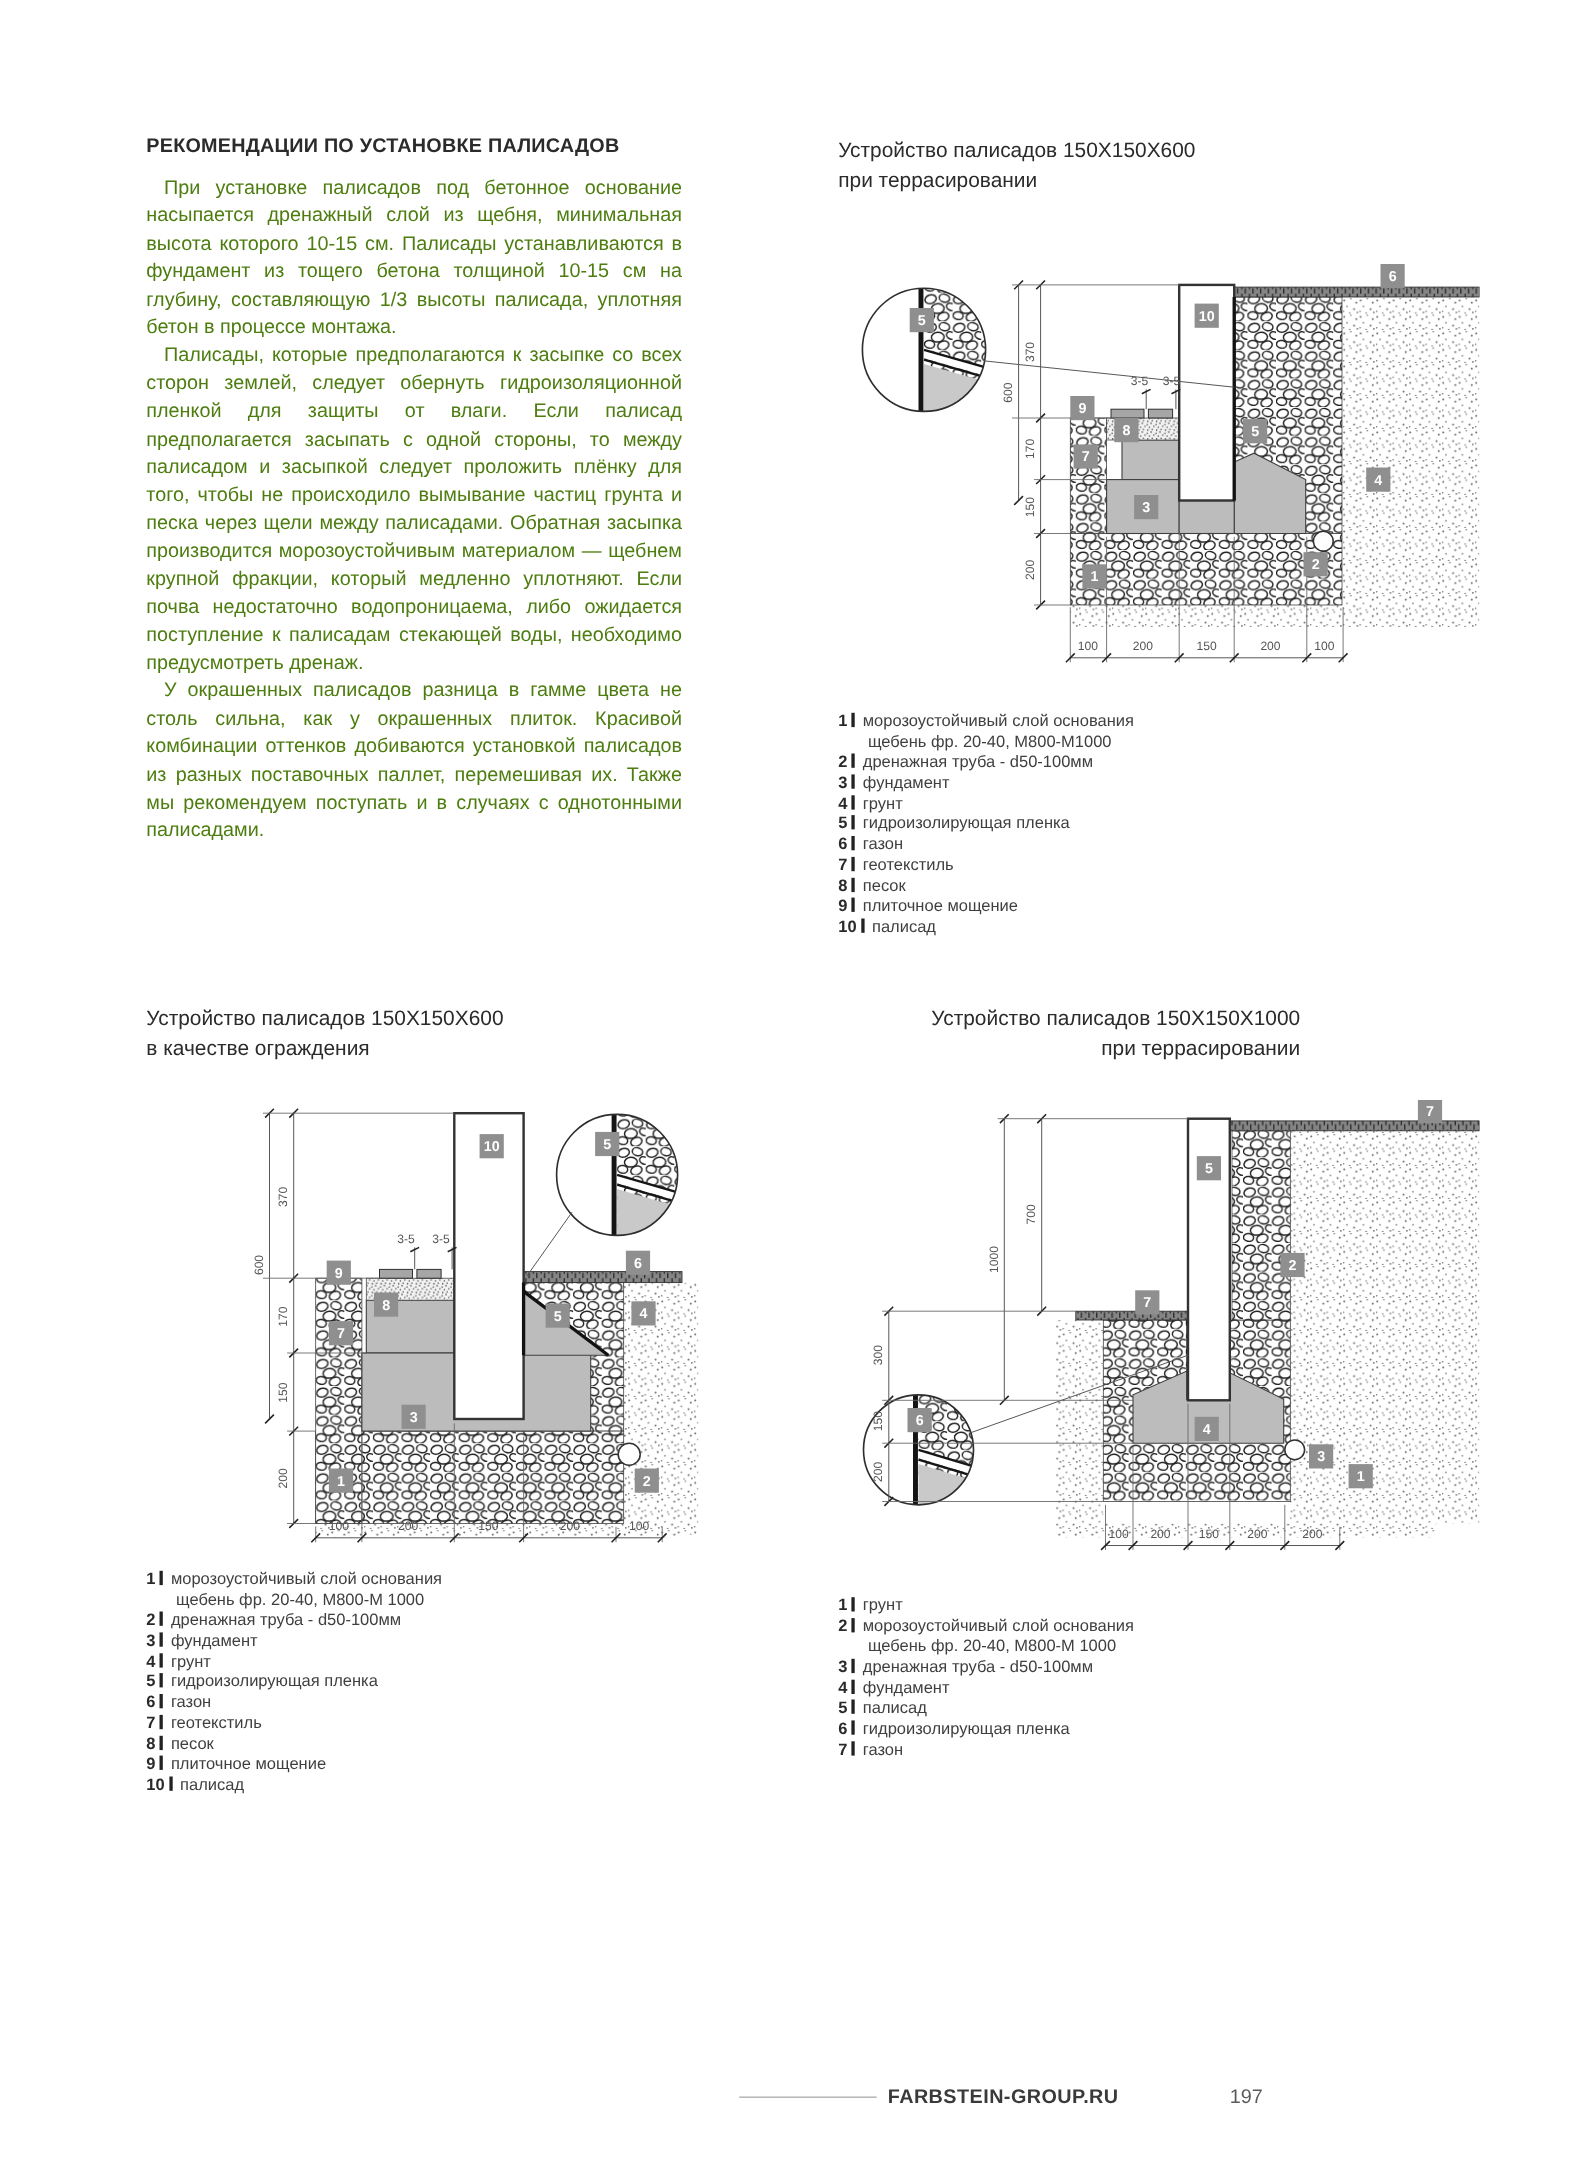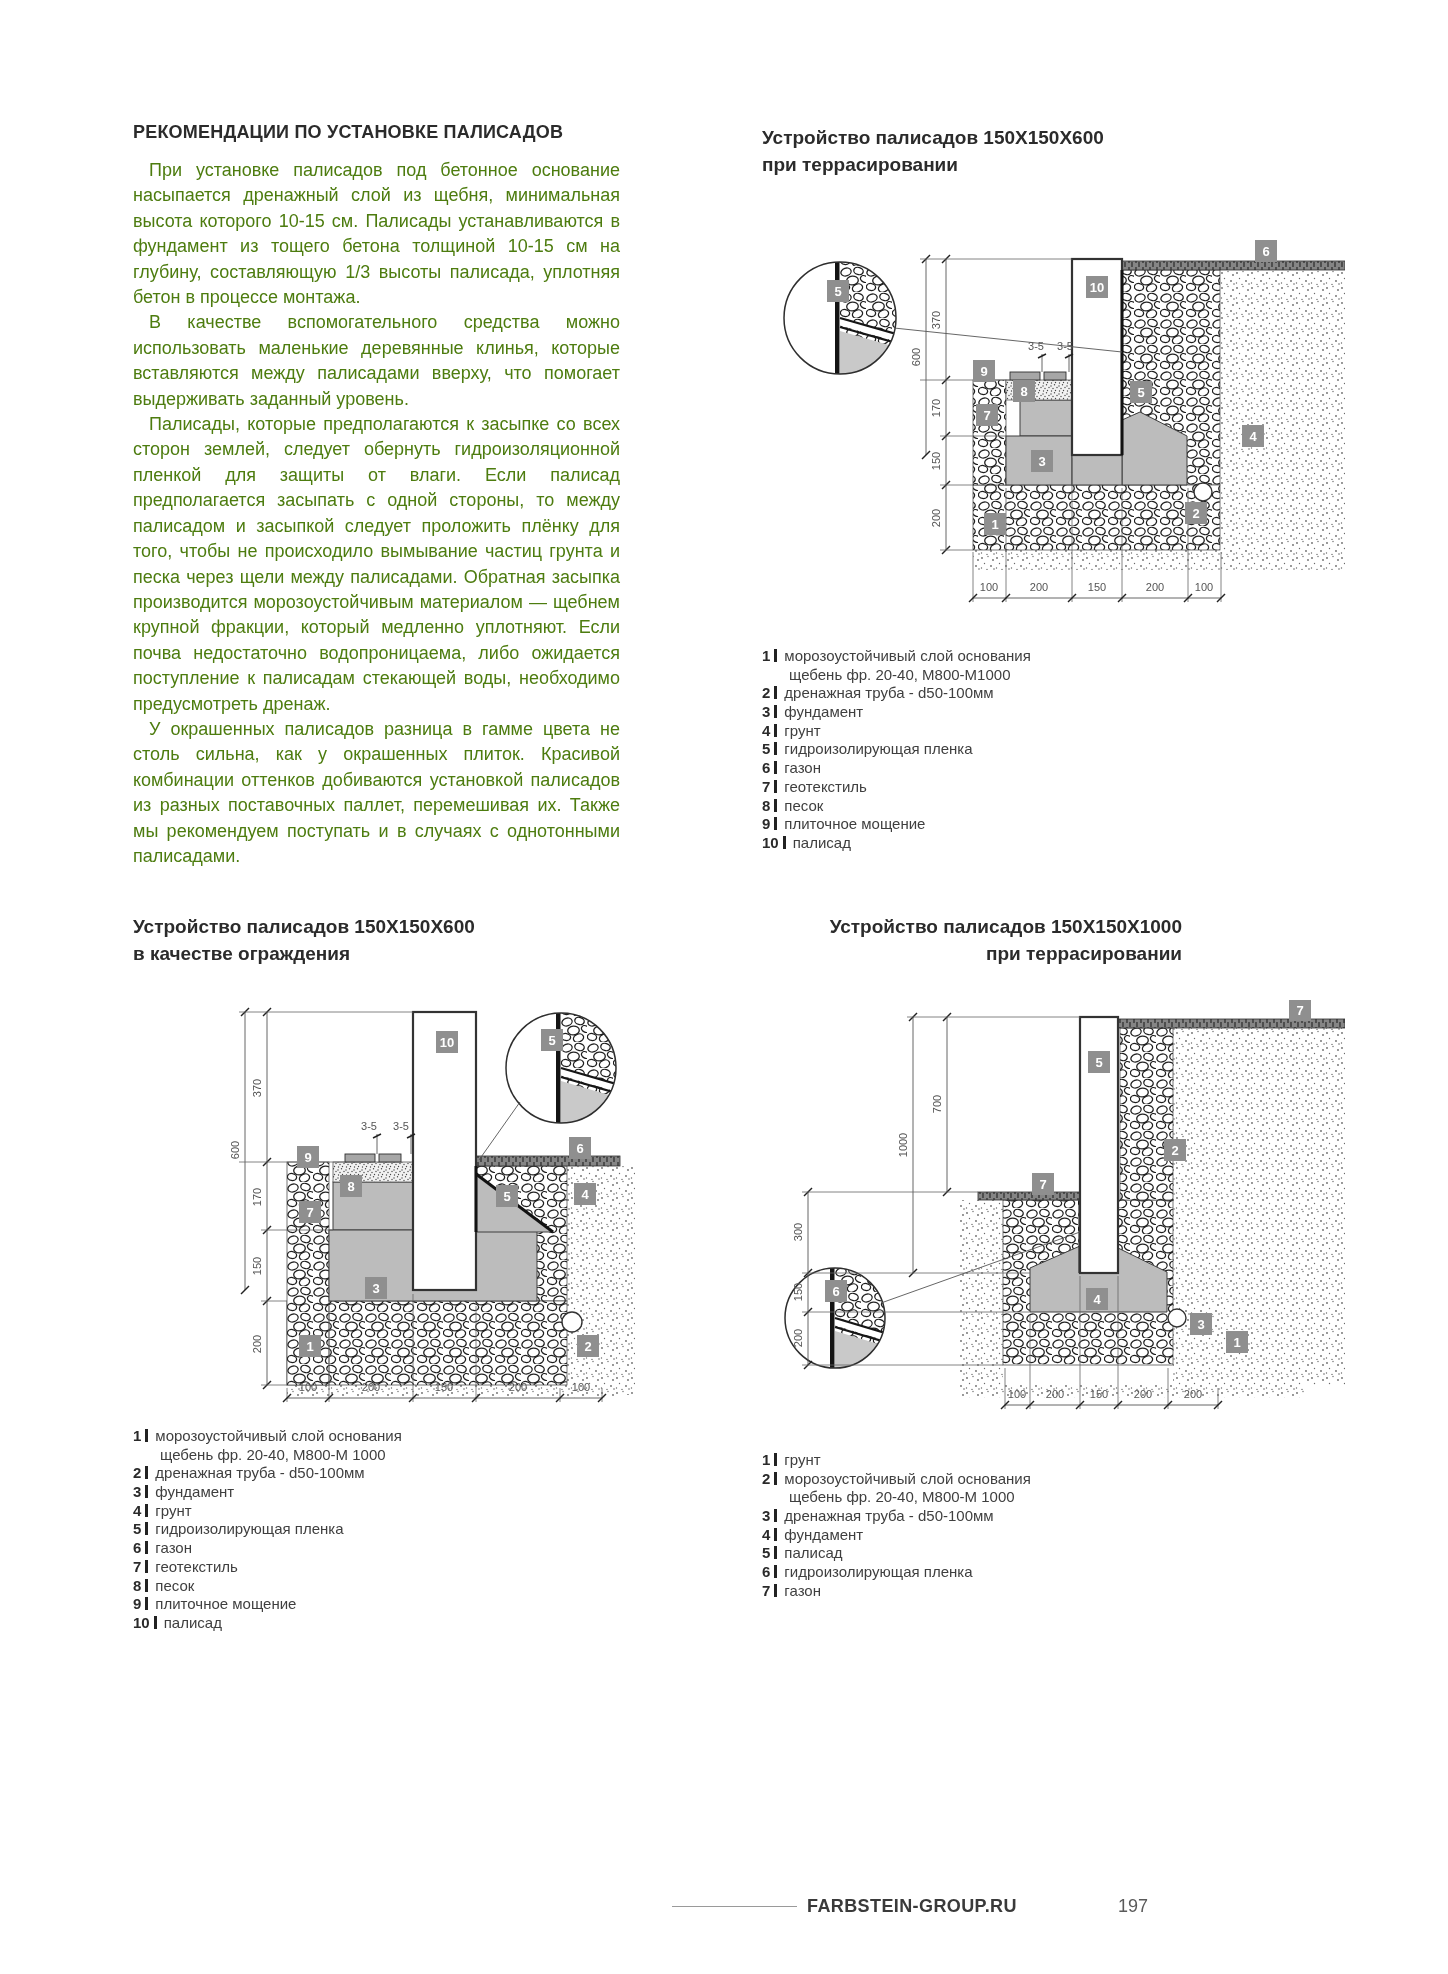--- a/index.html
+++ b/index.html
@@ -6,21 +6,21 @@
   #page{position:relative;width:1448px;height:1974px;background:#ffffff;margin:0 auto;
         font-family:"Liberation Sans",sans-serif;color:#3b3b3b;overflow:hidden;}
   .abs{position:absolute;}
 
   
   .h1{font-size:18px;font-weight:bold;color:#2b2b2b;letter-spacing:.2px;}
   .body-col{width:487px;font-size:18px;line-height:25.4px;text-align:justify;color:#4d7c0f;}
   .body-col p{margin:0;text-indent:16px;}
 
   
-  .sec-title{font-size:19px;line-height:27px;font-weight:bold;color:#2b2b2b;}
+  .sec-title{font-size:19px;line-height:27px;font-weight:normal;color:#2b2b2b;}
 
   
   .legend{font-size:15px;color:#3f3f3f;}
   .leg-item{margin-bottom:3.2px;line-height:15.5px;}
   .ln{font-weight:bold;color:#2a2a2a;}
   .lbar{display:inline-block;width:3px;height:13px;background:#222;margin:0 7px 0 4px;vertical-align:-1px;}
   .lt2{padding-left:27px;margin-top:3.2px;}
 
   
   .footer-line{height:1px;background:#9a9a9a;}
@@ -45,21 +45,20 @@
   .pebr{stroke:#3c3c3c;stroke-width:.7;}
 </style>
 </head>
 <body>
 
 <div id="page">
 
   <div class="abs h1" style="left:133px;top:122px;">РЕКОМЕНДАЦИИ ПО УСТАНОВКЕ ПАЛИСАДОВ</div>
   <div class="abs body-col" style="left:133px;top:158px;">
     <p>При установке палисадов под бетонное основание насыпается дренажный слой из щебня, минимальная высота которого 10-15 см. Палисады устанавливаются в фундамент из тощего бетона толщиной 10-15 см на глубину, составляющую 1/3 высоты палисада,  уплотняя  бетон  в процессе монтажа.</p>
-    <p>В качестве вспомогательного средства можно использовать маленькие деревянные клинья, которые вставляются между палисадами вверху, что помогает выдерживать заданный уровень.</p>
     <p>Палисады, которые предполагаются к засыпке со всех сторон землей, следует обернуть гидроизоляционной пленкой для защиты от влаги. Если палисад предполагается засыпать с одной стороны, то между палисадом и засыпкой следует проложить плёнку для того, чтобы не происходило вымывание частиц грунта и песка через щели между палисадами. Обратная засыпка производится морозоустойчивым материалом — щебнем крупной фракции, который медленно уплотняют. Если почва недостаточно водопроницаема, либо ожидается поступление к палисадам стекающей воды, необходимо предусмотреть дренаж.</p>
     <p>У окрашенных палисадов разница в гамме цвета не столь сильна, как у окрашенных плиток. Красивой комбинации оттенков добиваются установкой палисадов из разных поставочных паллет, перемешивая их. Также мы рекомендуем поступать и в случаях с однотонными палисадами.</p>
   </div>
 
   <div class="abs sec-title" style="left:762px;top:124px;width:420px;">
     <div>Устройство палисадов 150X150X600</div>
     <div>при террасировании</div>
   </div>
 
   <svg class="abs" style="left:770px;top:240px;" width="575" height="375" viewBox="0 0 575 375">

